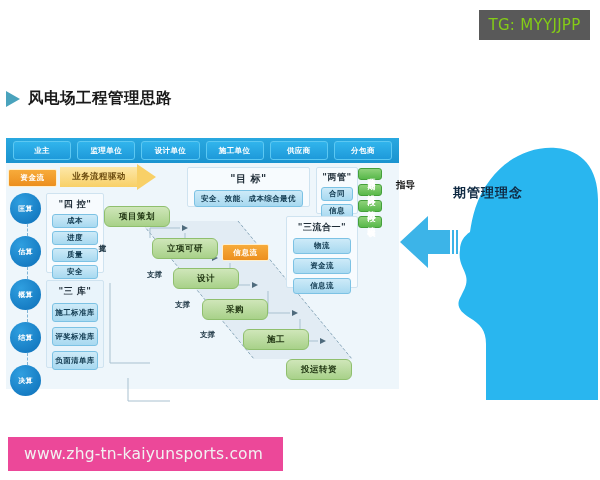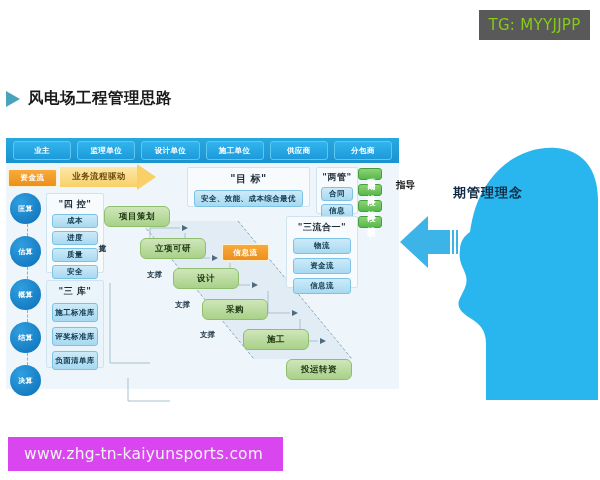--- a/index.html
+++ b/index.html
@@ -9,21 +9,21 @@
     font-family:"DejaVu Sans","Liberation Sans",sans-serif;
   }
   
   .tg-badge{
     position:absolute;left:479px;top:10px;width:111px;height:30px;
     background:#595959;color:#84cc16;font-size:15px;
     display:flex;align-items:center;justify-content:center;letter-spacing:.3px;
   }
   .url-badge{
     position:absolute;left:8px;top:437px;width:275px;height:34px;
-    background:#d946ef;color:#f2f2f2;font-size:15.5px;
+    background:#ec4899;color:#f2f2f2;font-size:15.5px;
     display:flex;align-items:center;padding-left:16px;box-sizing:border-box;
     letter-spacing:.2px;
   }
   
   .heading{position:absolute;left:6px;top:88px;display:flex;align-items:center;gap:8px;}
   .heading .tri{
     width:0;height:0;border-left:14px solid #4aa3bd;
     border-top:8px solid transparent;border-bottom:8px solid transparent;
   }
   .heading .htxt{font-size:15.5px;color:#1a1a1a;font-weight:600;letter-spacing:.5px;}
@@ -209,21 +209,21 @@
   </div>
 
   <div class="card" style="left:286px;top:83px;width:72px;height:72px;padding:4px 6px;box-sizing:border-box;">
     <div class="ctitle">"三流合一"</div>
     <div class="chip" style="height:14px;margin-top:4px;">物流</div>
     <div class="chip" style="height:14px;margin-top:4px;">资金流</div>
     <div class="chip" style="height:14px;margin-top:4px;">信息流</div>
   </div>
 
   <div class="gnode" style="left:104px;top:73px;width:64px;height:19px;">项目策划</div>
-  <div class="gnode" style="left:140px;top:105px;width:64px;height:19px;font-family:Liberation Serif, serif;">立项可研</div>
+  <div class="gnode" style="left:152px;top:105px;width:64px;height:19px;font-family:Liberation Serif, serif;">立项可研</div>
   <div class="gnode" style="left:173px;top:135px;width:64px;height:19px;">设计</div>
   <div class="gnode" style="left:202px;top:166px;width:64px;height:19px;">采购</div>
   <div class="gnode" style="left:243px;top:196px;width:64px;height:19px;">施工</div>
   <div class="gnode" style="left:286px;top:226px;width:64px;height:19px;">投运转资</div>
 
   <span class="zhicheng zv" style="left:97px;top:105px;">支撑</span>
   <span class="zhicheng" style="left:147px;top:137px;">支撑</span>
   <span class="zhicheng" style="left:175px;top:167px;">支撑</span>
   <span class="zhicheng" style="left:200px;top:197px;">支撑</span>
 

